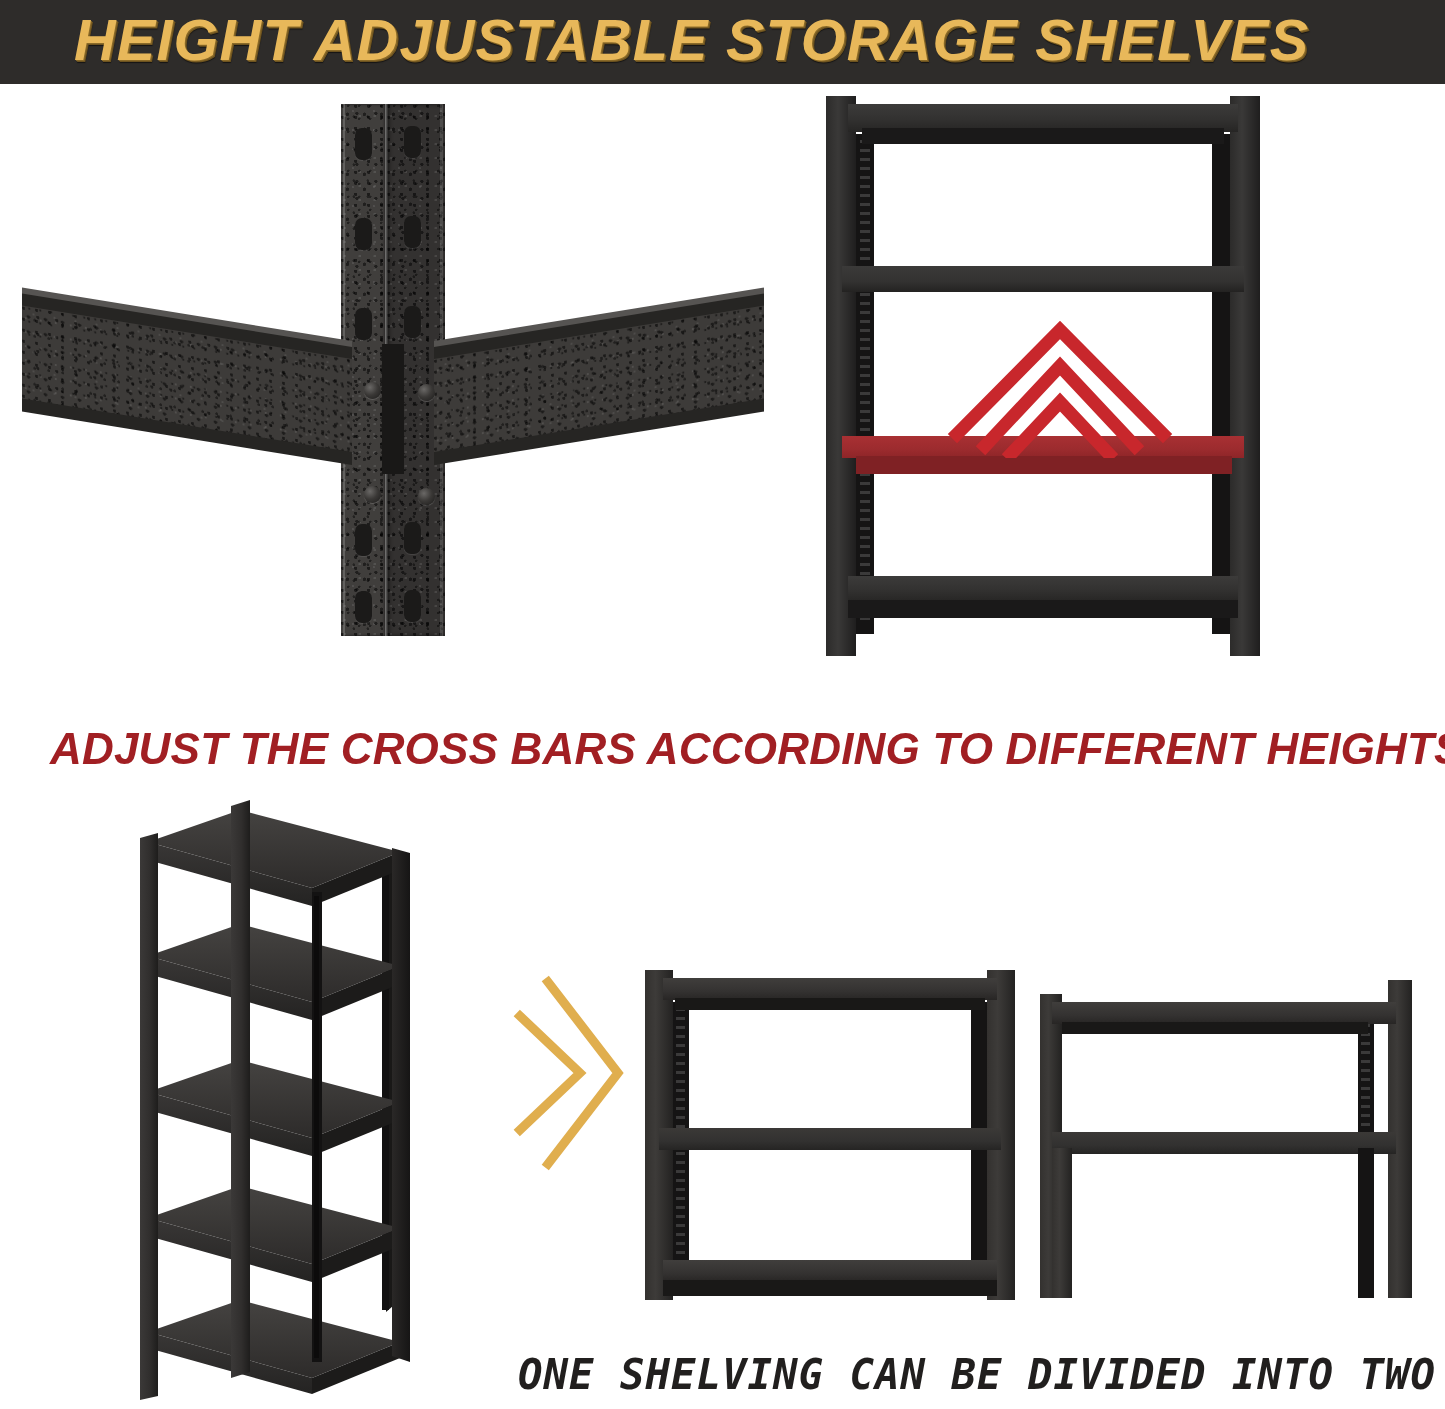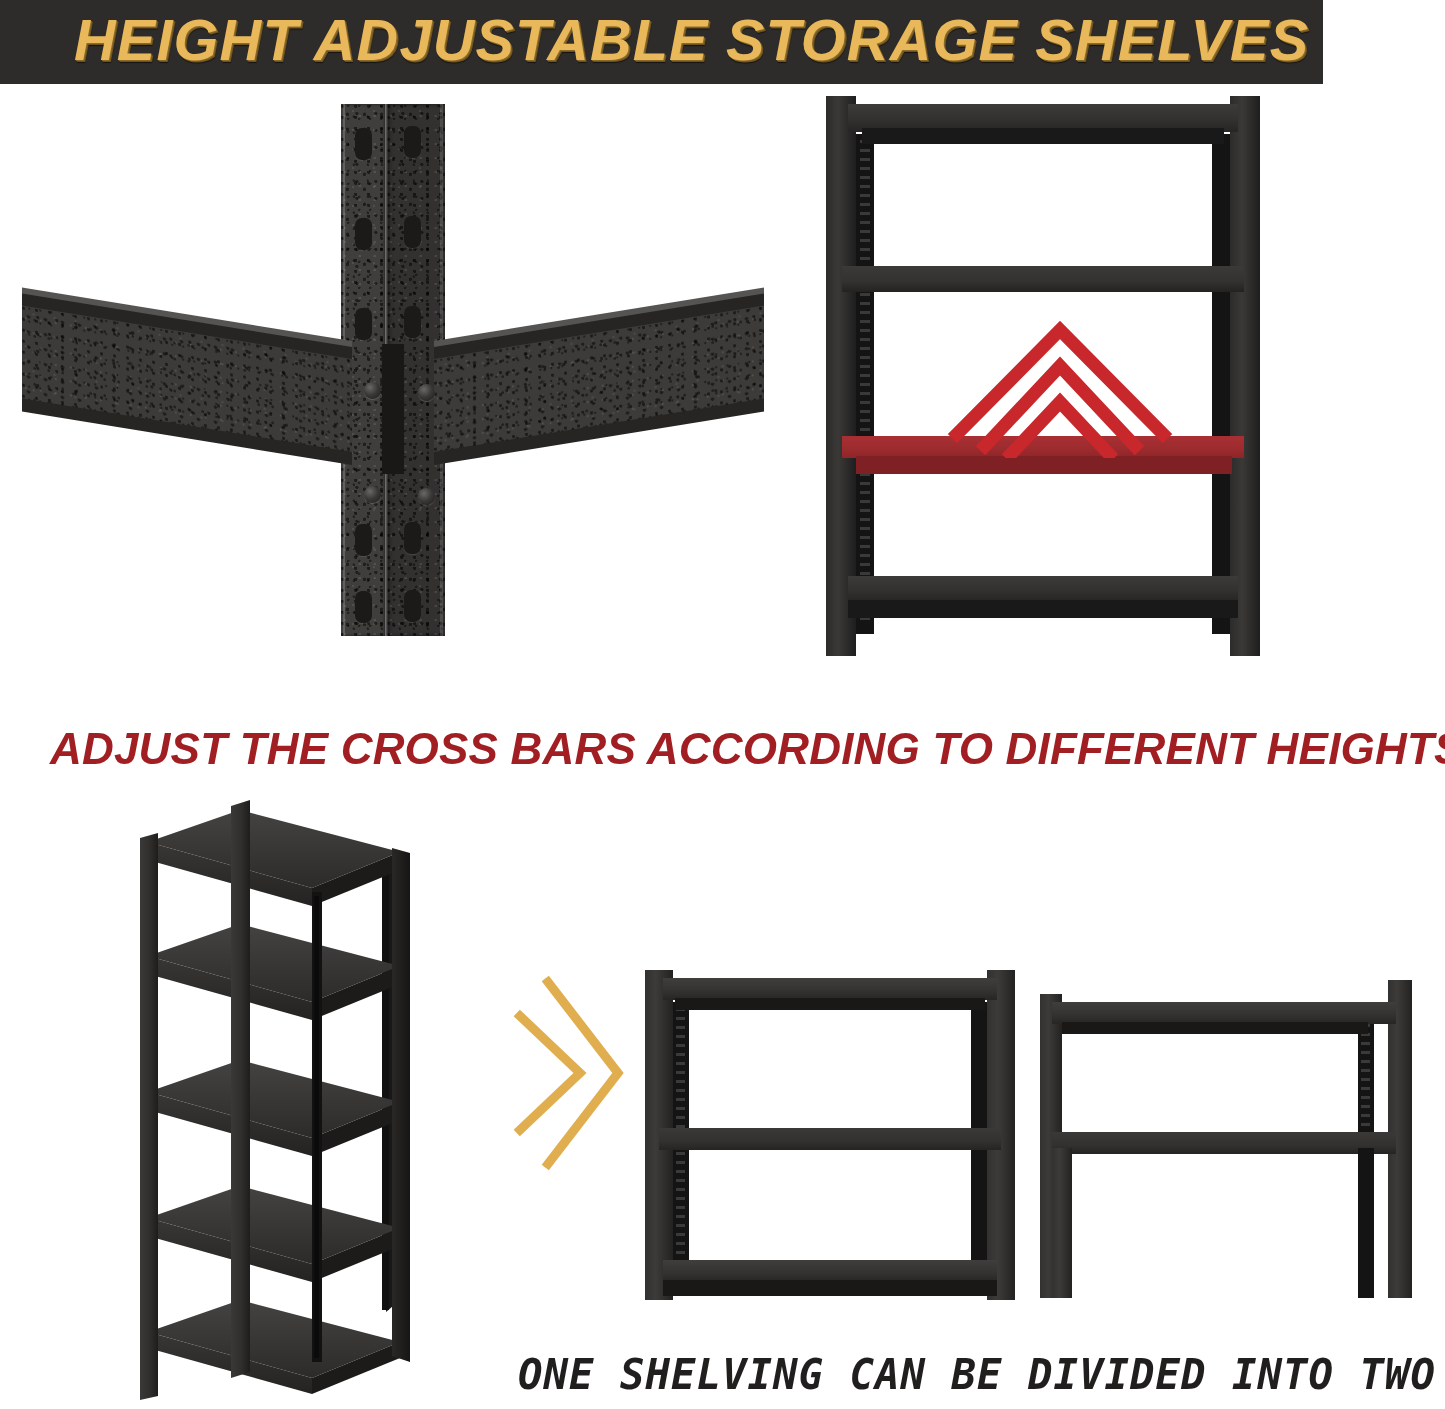--- a/index.html
+++ b/index.html
@@ -14,21 +14,21 @@
     overflow: hidden;
     font-family: "Liberation Sans", sans-serif;
     -webkit-font-smoothing: antialiased;
   }
 
   
   .header-bar {
     position: absolute;
     left: 0;
     top: 0;
-    width: 1323px;
+    width: 1445px;
     height: 84px;
     background: #2e2c2a;
     overflow: hidden;
   }
   .header-title {
     position: absolute;
     left: 74px;
     top: 7px;
     width: 1350px;
     height: 66px;

